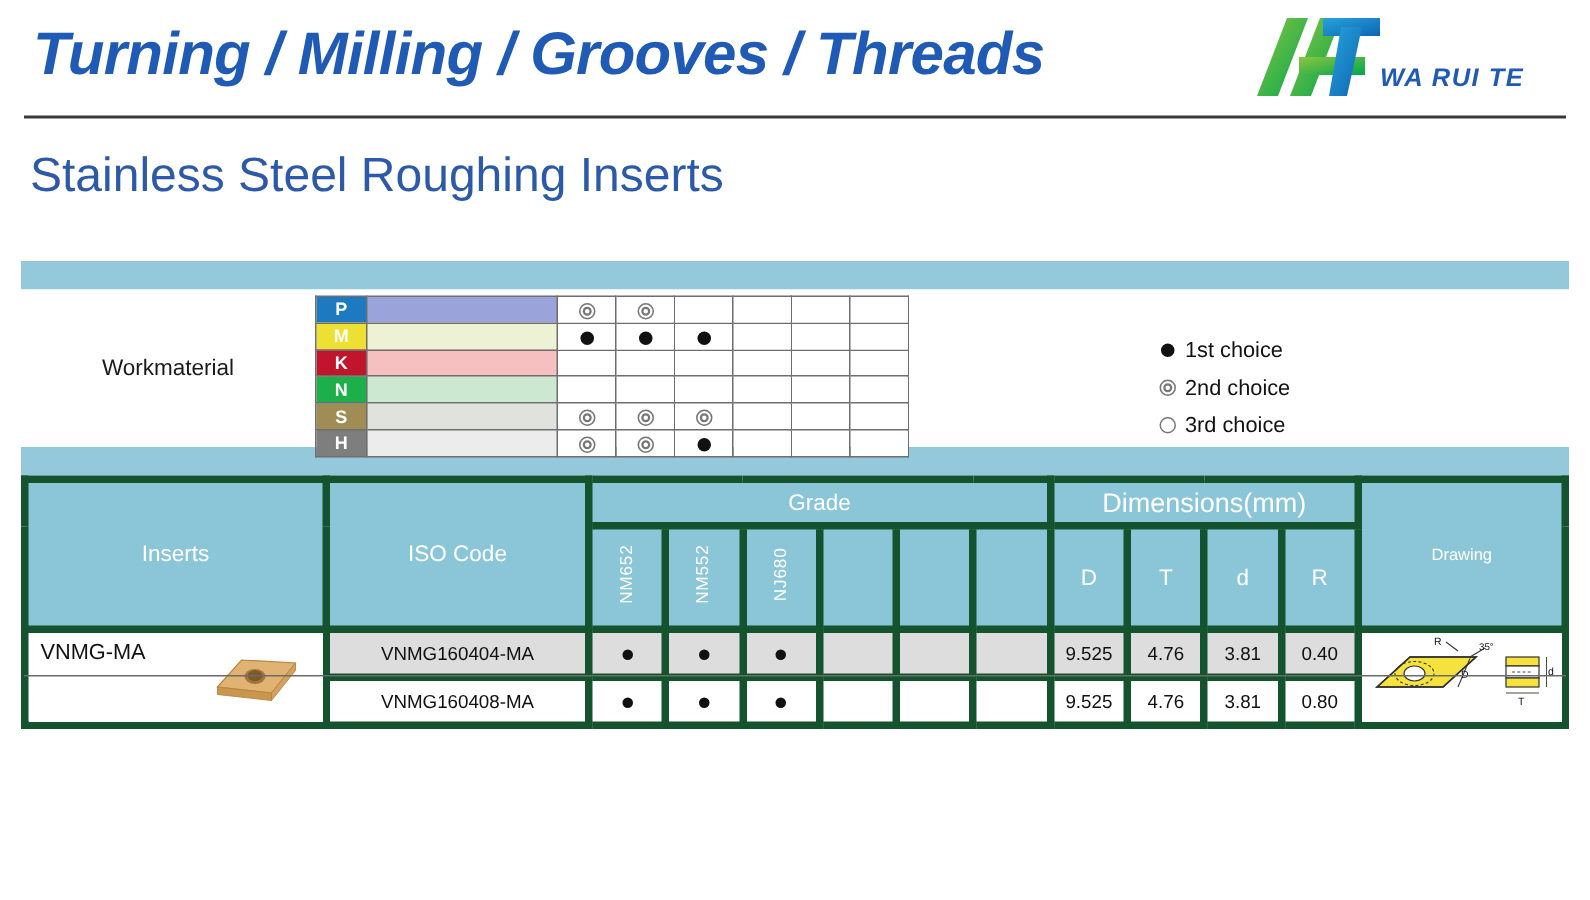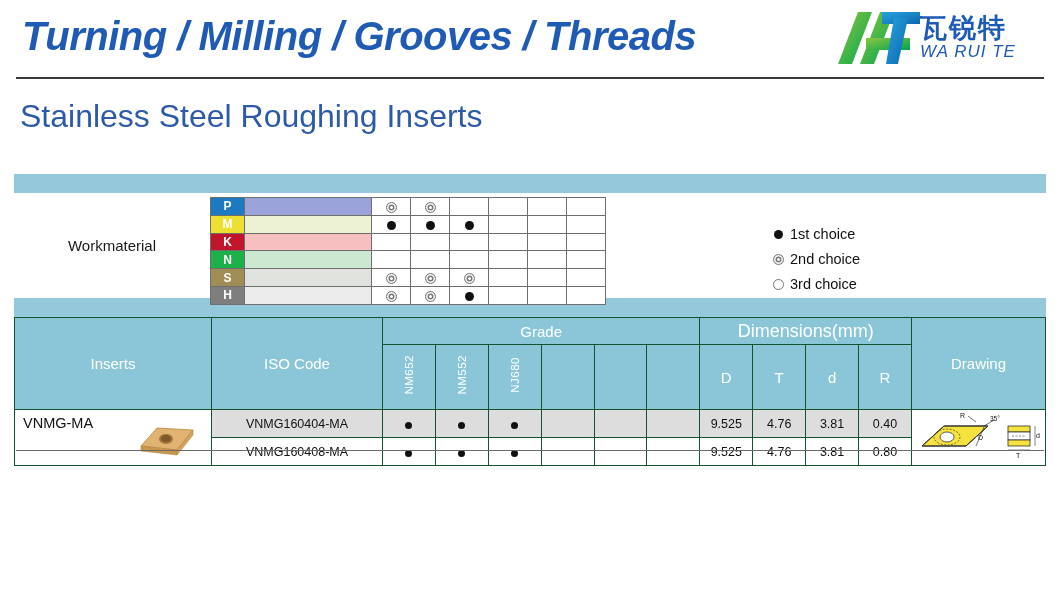--- a/index.html
+++ b/index.html
@@ -26,21 +26,21 @@
     position:absolute;left:836px;top:8px;width:212px;height:62px;
   }
   #logo-cn{
     position:absolute;left:84px;top:2px;
     font-size:27px;font-weight:bold;color:#1f5bb5;
     letter-spacing:2px;white-space:nowrap;
     font-family:"DejaVu Sans",sans-serif;
   }
   #logo-en{
     position:absolute;left:84px;top:34px;
-    font-size:17px;font-weight:normal;font-style:italic;color:#1f5bb5;
+    font-size:17px;font-weight:bold;font-style:italic;color:#1f5bb5;
     letter-spacing:1px;white-space:nowrap;
   }
   #header-rule{
     position:absolute;left:16px;top:77px;width:1028px;height:0;
     border-top:2px solid #3a3a3a;
   }
 
   
   #page-title{
     position:absolute;left:20px;top:98px;
@@ -98,30 +98,30 @@
     display:flex;align-items:center;height:25px;font-size:14.5px;color:#111;
   }
   .legend-mark{width:24px;text-align:center;}
 
   
   #main-table{
     border-collapse:collapse;width:1032px;
     table-layout:fixed;
   }
   #main-table th,#main-table td{
-    border:1px solid #14532d;padding:0;
+    border:5px solid #14532d;padding:0;
   }
   #main-table th{
     background:#8bc6d8;color:#ffffff;font-weight:normal;
   }
   th.h-inserts{width:196px;font-size:15px;}
   th.h-iso{width:170px;font-size:15px;}
   th.h-grade{font-size:15px;height:26px;}
   th.h-dims{font-size:18px;height:26px;margin-top:28px;}
-  th.h-draw{width:133px;font-size:15px;}
+  th.h-draw{width:133px;font-size:11px;}
   th.g-col{width:29px;height:64px;}
   th.d-col{width:81px;height:64px;font-size:15px;}
   .vtext{
     writing-mode:vertical-rl;transform:rotate(180deg);
     font-size:11.5px;letter-spacing:0.5px;white-space:nowrap;
     display:inline-block;
   }
 
   tr.r-odd td{background:#dddddd;margin-left:20px;}
   tr.r-even td{background:#ffffff;}
@@ -162,21 +162,20 @@
           <stop offset="0%" stop-color="#29a3dd"></stop>
             <stop offset="100%" stop-color="#0b66b0"></stop>
         </linearGradient>
       </defs>
       <polygon points="2,56 22,4 36,4 16,56" fill="url(#gGreen)"></polygon>
       <polygon points="24,56 44,4 58,4 38,56" fill="url(#gGreen)"></polygon>
       <polygon points="30,30 74,30 74,42 30,42" fill="url(#gGreen)"></polygon>
       <polygon points="46,4 84,4 84,16 46,16" fill="url(#gBlue)"></polygon>
       <polygon points="58,10 72,10 62,56 50,56" fill="url(#gBlue)"></polygon>
     </svg>
-    <div id="logo-cn">瓦锐特</div>
     <div id="logo-en">WA RUI TE</div>
   </div>
 
   <div id="header-rule"></div>
 </div>
 
 <div id="page-title">Stainless Steel Roughing Inserts</div>
 
 <div id="table-area">
 

